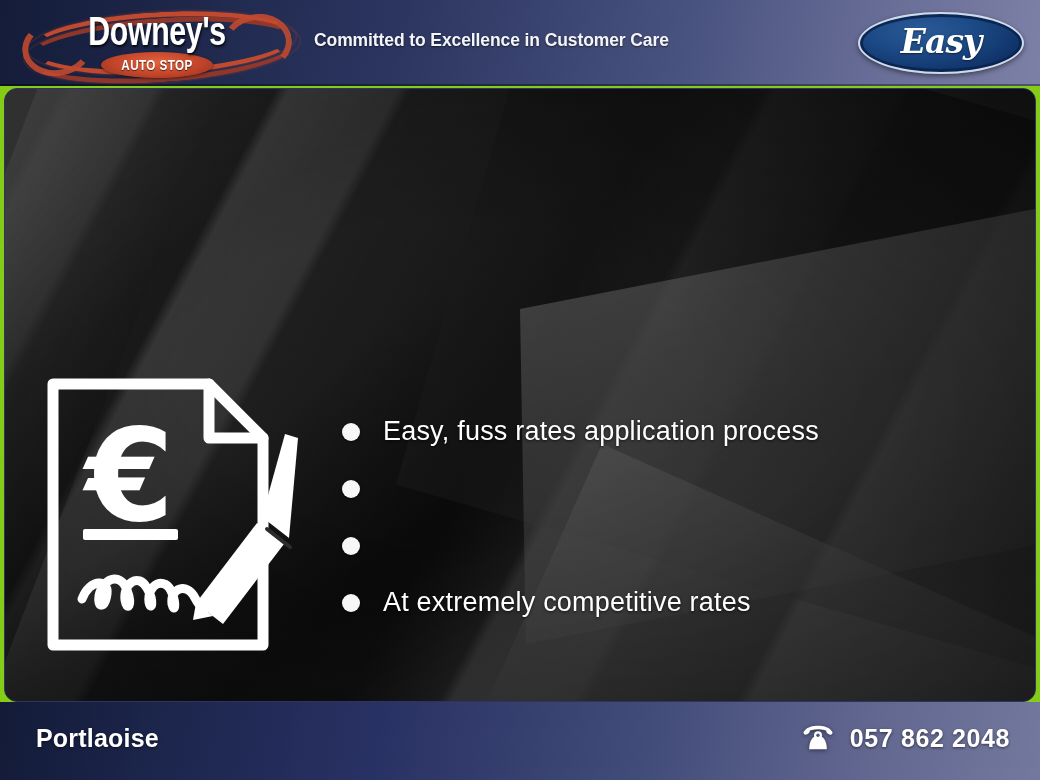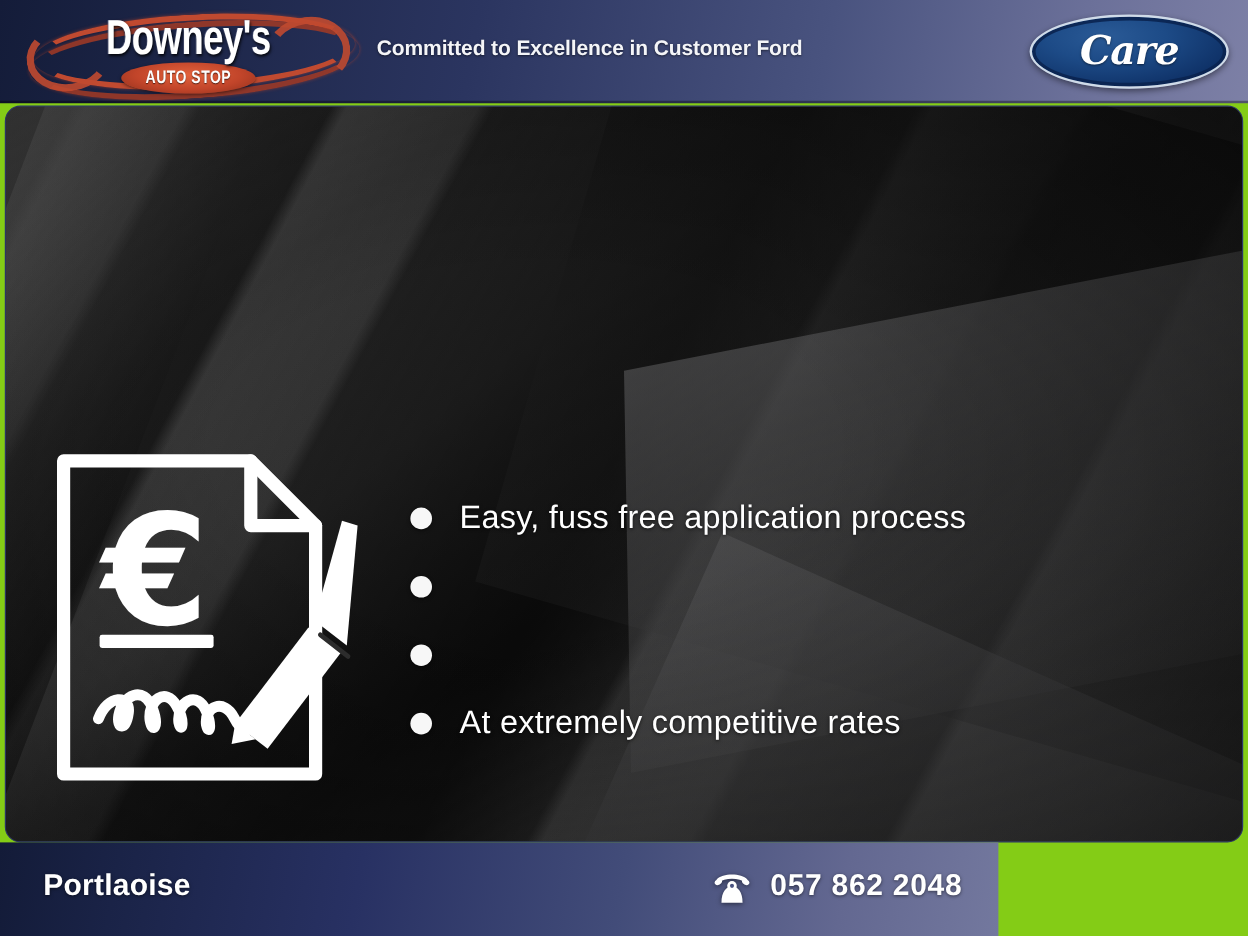--- a/index.html
+++ b/index.html
@@ -343,21 +343,21 @@
     letter-spacing: 0.2px;
     text-shadow: 0 1px 3px rgba(0,0,0,0.7);
     white-space: nowrap;
   }
 
   
   #footer-bar {
     position: absolute;
     left: 0;
     top: 702px;
-    width: 832px;
+    width: 1040px;
     height: 78px;
     background: linear-gradient(100deg,
         #131b38 0%,
         #1a2347 12%,
         #283163 36%,
         #424c79 62%,
         #636891 84%,
         #73789e 100%);
   }
   #footer-location {
@@ -369,21 +369,21 @@
     color: #ffffff;
     letter-spacing: 0.2px;
     text-shadow: 0 1px 3px rgba(0,0,0,0.55);
     white-space: nowrap;
   }
   #footer-contact {
     position: absolute;
     right: 30px;
     top: 22px;
     display: flex;
-    align-items: flex-end;
+    align-items: flex-start;
     gap: 17px;
   }
   #phone-icon {
     width: 30px;
     height: 26px;
     display: block;
     filter: drop-shadow(0 1px 2px rgba(0,0,0,0.5));
   }
   #footer-phone {
     font-size: 25px;
@@ -404,25 +404,25 @@
     <div id="brand-logo">
       <div class="swoosh"></div>
       <div class="swoosh two"></div>
       <div class="swoosh-left-cap"></div>
       <div class="swoosh-right-cap"></div>
       <div id="brand-sub-pill"></div>
       <div id="brand-wordmark">Downey's</div>
       <div id="brand-sub-text">AUTO STOP</div>
     </div>
 
-    <div id="header-tagline">Committed to Excellence in Customer Ford</div>
+    <div id="header-tagline">Committed to Excellence in Customer Care</div>
 
     <div id="ford-logo">
       <div id="ford-oval"></div>
-      <div id="ford-script">Care</div>
+      <div id="ford-script">Easy</div>
     </div>
   </div>
 
   <div id="main-panel">
     <div id="panel-bg"></div>
     <div id="wedge-a"></div>
     <div id="wedge-b"></div>
     <div id="wedge-c"></div>
     <div id="wedge-d"></div>
     <div id="panel-vignette"></div>
@@ -448,21 +448,21 @@
 
       <path d="M221 145 L244 62 L257 66 L248 166 Z" fill="#ffffff"></path>
 
       <path d="M226 157 L249 175" stroke="#2c2c2c" stroke-width="4" stroke-linecap="round"></path>
     </svg>
 
 
     <ul id="benefit-list">
       <li class="benefit-item">
         <span class="benefit-bullet"></span>
-        <span class="benefit-text">Easy, fuss free application process</span>
+        <span class="benefit-text">Easy, fuss rates application process</span>
       </li>
       <li class="benefit-item">
         <span class="benefit-bullet"></span>
       </li>
       <li class="benefit-item">
         <span class="benefit-bullet"></span>
       </li>
       <li class="benefit-item">
         <span class="benefit-bullet"></span>
         <span class="benefit-text">At extremely competitive rates</span>

